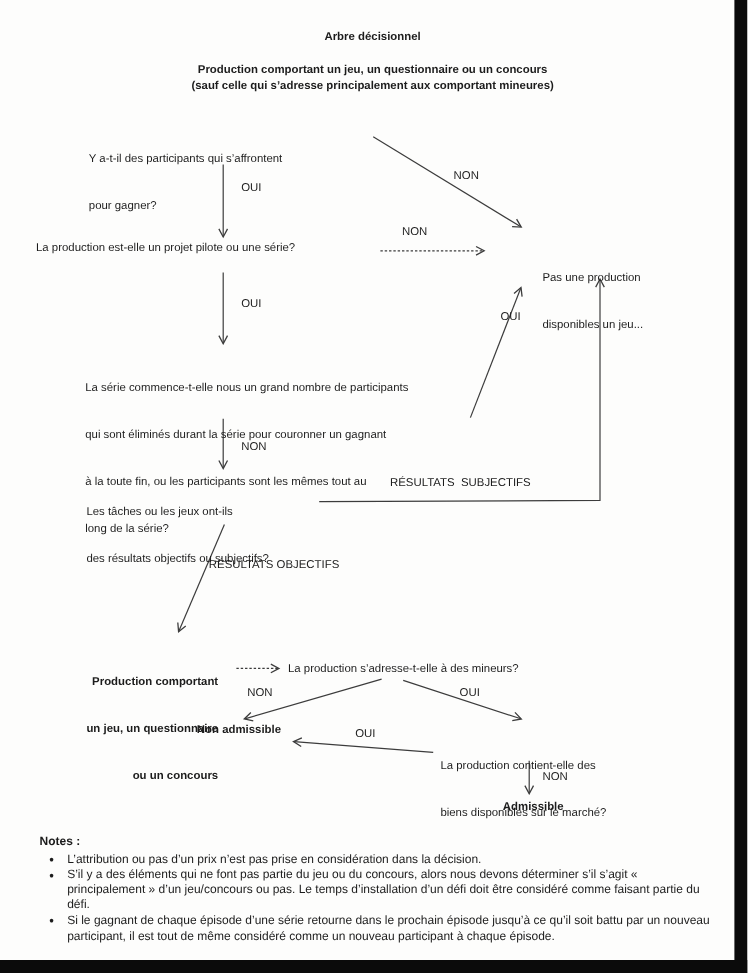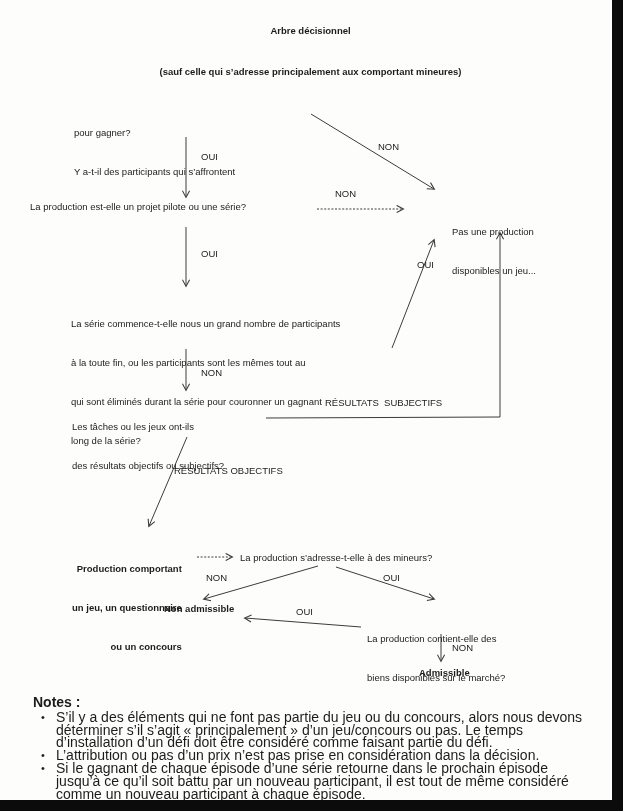--- a/index.html
+++ b/index.html
@@ -9,21 +9,21 @@
     background:#fdfdfc;
     overflow:hidden;
     font-family:"Liberation Sans","DejaVu Sans",sans-serif;
     color:#1c1c1c;
   }
   .arrows{position:absolute;left:0;top:0;width:623px;height:811px;}
   .t{position:absolute;white-space:pre;font-size:9.5px;line-height:13px;color:#1c1c1c;}
   .b{font-weight:bold;}
   .center{left:0;width:621px;text-align:center;}
   .lbl{font-size:9.5px;}
-  .notes{position:absolute;left:33px;top:696px;width:560px;font-size:14px;line-height:12.8px;}
+  .notes{position:absolute;left:33px;top:696px;width:560px;font-size:10px;line-height:12.8px;}
   .notes ul{margin:2px 0 0 0;padding:0 0 0 8px;list-style:none;}
   .notes li{position:relative;padding-left:15px;margin:0;}
   .notes li::before{content:"\2022";position:absolute;left:0;top:0;font-size:11px;}
   .scan-bar-right{position:absolute;top:0;right:0;width:11px;height:811px;background:#0b0b0b;}
   .scan-bar-bottom{position:absolute;left:0;bottom:0;width:623px;height:11px;background:#0b0b0b;}
 </style>
 </head>
 <body>
 
 <div class="page">
@@ -58,42 +58,43 @@
 
       <line x1="336" y1="567" x2="434" y2="599" marker-end="url(#ah)"></line>
 
       <line x1="361" y1="627" x2="245" y2="618" marker-end="url(#ah)"></line>
 
       <line x1="441" y1="634" x2="441" y2="661" marker-end="url(#ah)"></line>
     </g>
   </svg>
 
   <div class="t b center" style="top:24px;">Arbre décisionnel</div>
+  <div class="t b center" style="top:52px;">Production comportant un jeu, un questionnaire ou un concours</div>
   <div class="t b center" style="top:65px;">(sauf celle qui s’adresse principalement aux comportant mineures)</div>
 
   <div class="t" style="left:74px;top:100px;">
+    <div>Y a-t-il des participants qui s’affrontent</div>
     <div>pour gagner?</div>
-    <div>Y a-t-il des participants qui s’affrontent</div>
   </div>
   <div class="t lbl" style="left:201px;top:150px;">OUI</div>
   <div class="t lbl" style="left:378px;top:140px;">NON</div>
 
   <div class="t" style="left:30px;top:200px;">La production est-elle un projet pilote ou une série?</div>
   <div class="t lbl" style="left:335px;top:187px;">NON</div>
   <div class="t lbl" style="left:201px;top:247px;">OUI</div>
 
   <div class="t" style="left:452px;top:199px;">
     <div>Pas une production</div>
     <div>disponibles un jeu...</div>
   </div>
 
   <div class="t" style="left:71px;top:291px;">
     <div>La série commence-t-elle nous un grand nombre de participants</div>
+    <div>qui sont éliminés durant la série pour couronner un gagnant</div>
     <div>à la toute fin, ou les participants sont les mêmes tout au</div>
-    <div>qui sont éliminés durant la série pour couronner un gagnant</div>
     <div>long de la série?</div>
   </div>
   <div class="t lbl" style="left:201px;top:366px;">NON</div>
   <div class="t lbl" style="left:417px;top:258px;">OUI</div>
 
   <div class="t" style="left:72px;top:394px;">
     <div>Les tâches ou les jeux ont-ils</div>
     <div>des résultats objectifs ou subjectifs?</div>
   </div>
   <div class="t lbl" style="left:325px;top:396px;">RÉSULTATS  SUBJECTIFS</div>
@@ -116,22 +117,22 @@
     <div>biens disponibles sur le marché?</div>
   </div>
   <div class="t lbl" style="left:296px;top:605px;">OUI</div>
   <div class="t lbl" style="left:452px;top:641px;">NON</div>
 
   <div class="t b" style="left:419px;top:666px;">Admissible</div>
 
   <div class="notes">
     <span class="b">Notes :</span>
     <ul>
+      <li>L’attribution ou pas d’un prix n’est pas prise en considération dans la décision.</li>
       <li>S’il y a des éléments qui ne font pas partie du jeu ou du concours, alors nous devons déterminer s’il s’agit « principalement » d’un jeu/concours ou pas. Le temps d’installation d’un défi doit être considéré comme faisant partie du défi.</li>
-      <li>L’attribution ou pas d’un prix n’est pas prise en considération dans la décision.</li>
       <li>Si le gagnant de chaque épisode d’une série retourne dans le prochain épisode jusqu’à ce qu’il soit battu par un nouveau participant, il est tout de même considéré comme un nouveau participant à chaque épisode.</li>
     </ul>
   </div>
 
   <div class="scan-bar-right"></div>
   <div class="scan-bar-bottom"></div>
 
 </div>
 
 </body></html>

